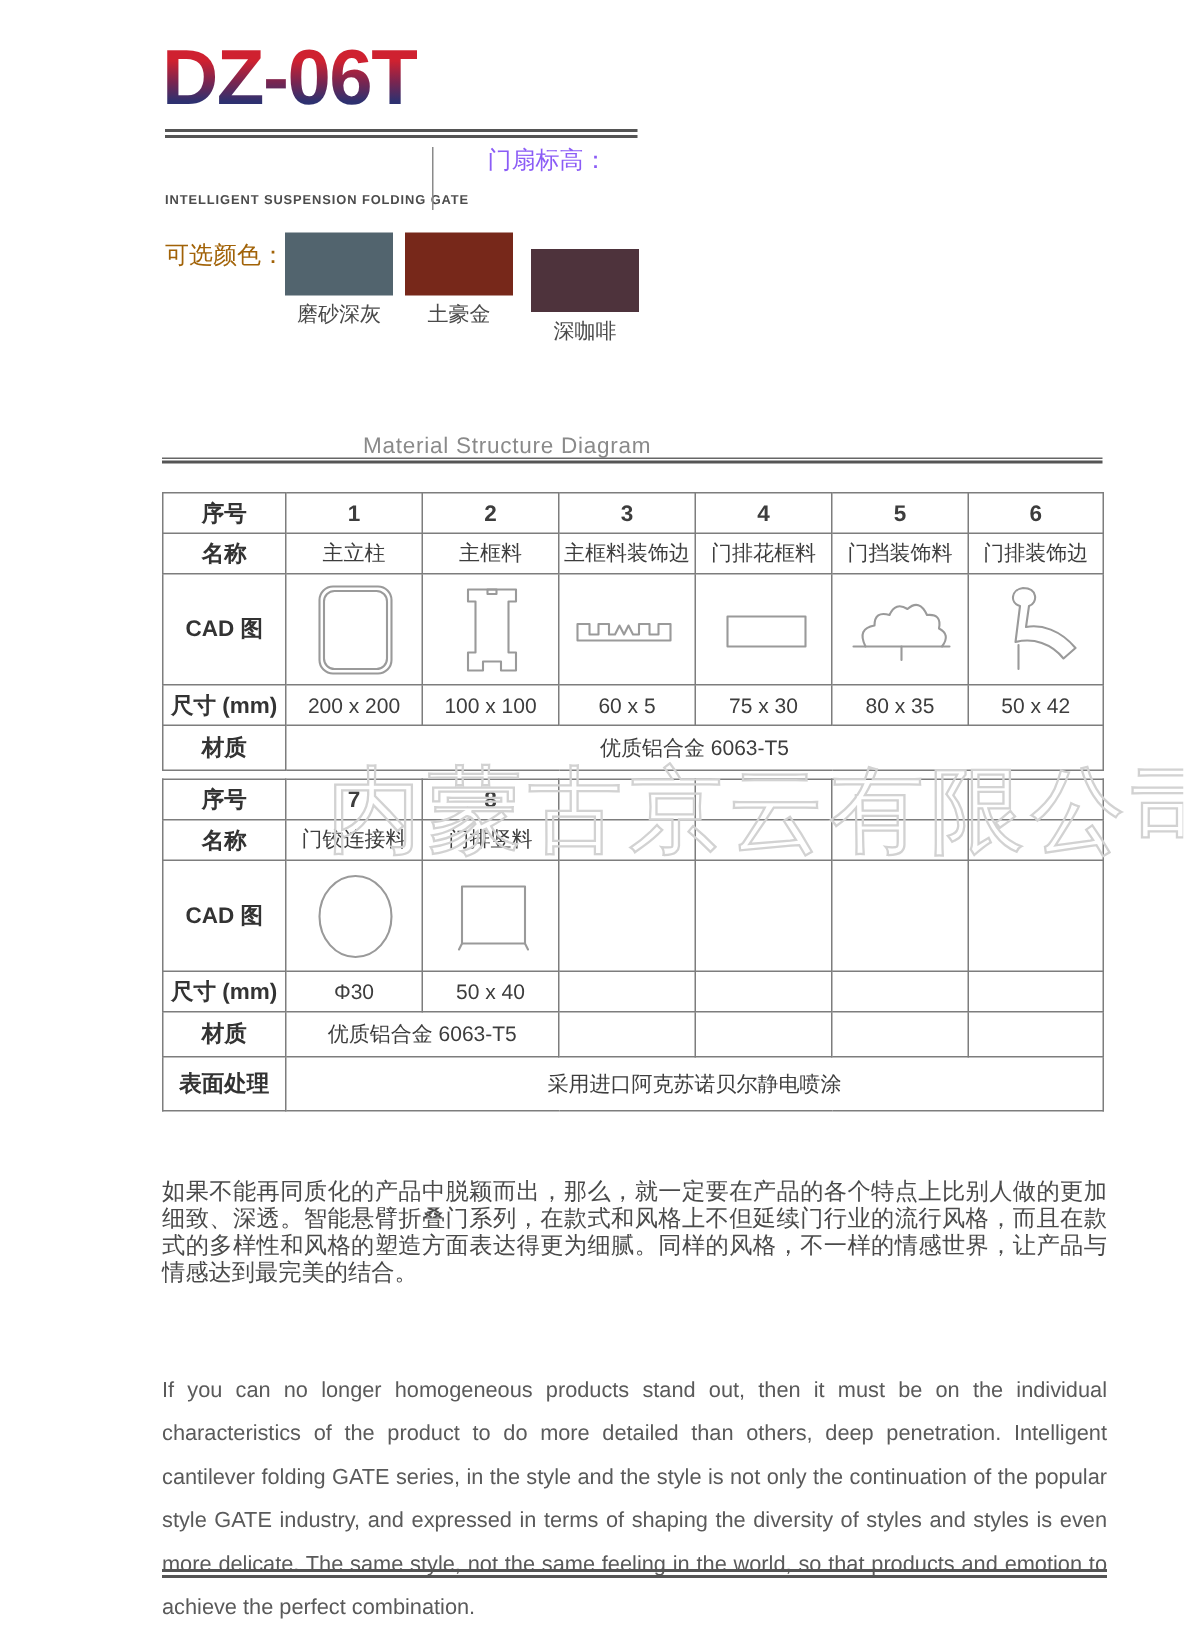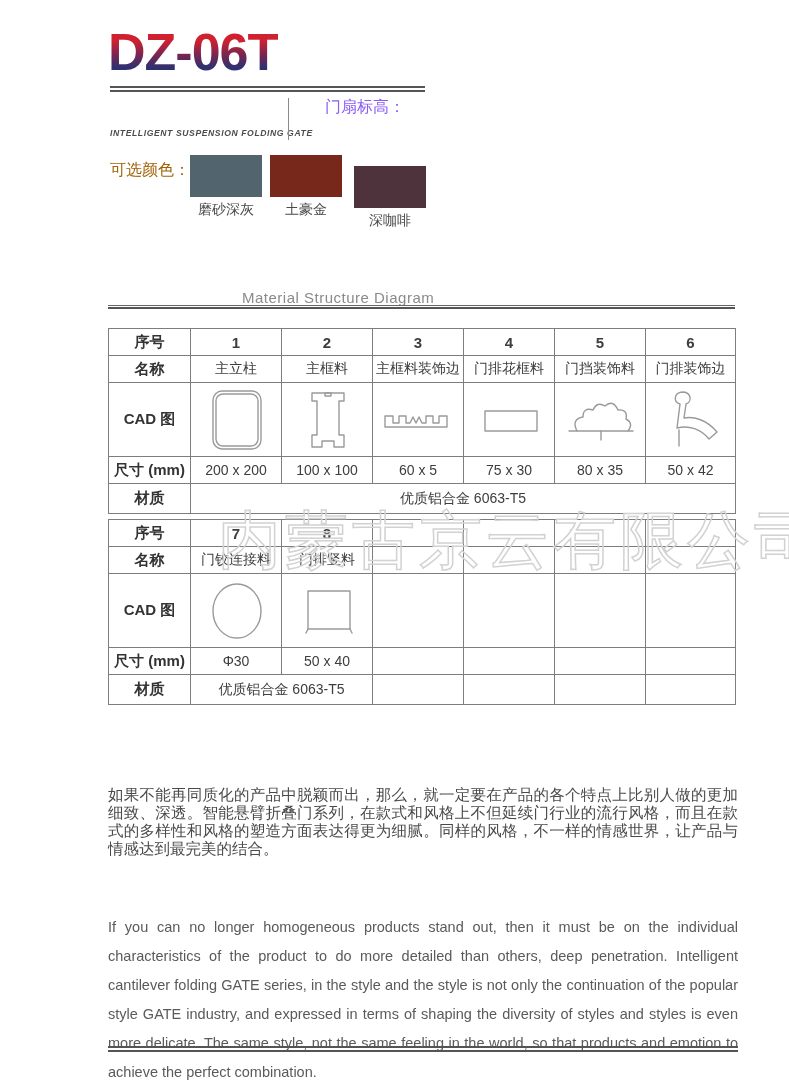--- a/index.html
+++ b/index.html
@@ -10,21 +10,21 @@
   
   .model-title { position:absolute; left:108px; top:26px; font-size:52px; font-weight:800;
     letter-spacing:-1px; background:linear-gradient(to bottom,#cf2130 28%, #7a2550 55%, #2e3170 80%);
     -webkit-background-clip:text; background-clip:text; color:transparent; line-height:1; }
   .variant { position:absolute; left:336px; top:50px; font-size:23px; color:#3a3f4a; letter-spacing:1px; }
   .dline { border-top:2px solid #555; border-bottom:2px solid #555; height:6px; }
   .title-line { position:absolute; left:110px; top:86px; width:315px; }
 
   .prod-name { position:absolute; left:110px; top:94px; font-size:28px; color:#4a4a4a; letter-spacing:2px; }
   .prod-name-en { position:absolute; left:110px; top:128px; font-size:8.6px; font-weight:bold;
-    letter-spacing:0.6px; color:#4c4c4c;font-style:italic; }
+    letter-spacing:0.6px; color:#4c4c4c; }
   .vdivider { position:absolute; left:288px; top:98px; width:1px; height:42px; background:#8a8a8a; }
   .door-h-label { position:absolute; left:297px; top:97px; font-size:16px; color:#8b5cf6;margin-left:28px; }
   .door-h-value { position:absolute; left:297px; top:116px; font-size:20px; color:#555; }
 
   
   .color-label { position:absolute; left:110px; top:160px; font-size:16px; color:#a16207; }
   .swatch { position:absolute; top:155px; width:72px; height:42px; }
   .swatch-caption { position:absolute; top:201px; width:72px; text-align:center; font-size:14px; color:#4a4a4a; }
   .sw1 { left:190px; } .sw2 { left:270px; } .sw3 { left:354px;margin-top:11px; }
 
@@ -230,20 +230,24 @@
         <td></td>
       </tr>
       <tr class="r-mat">
         <td class="lbl">材质</td>
         <td colspan="2">优质铝合金 6063-T5</td>
         <td></td>
         <td></td>
         <td></td>
         <td></td>
       </tr>
+      <tr class="r-surf">
+        <td class="lbl">表面处理</td>
+        <td colspan="6">采用进口阿克苏诺贝尔静电喷涂</td>
+      </tr>
     </tbody>
       </table>
   </div>
 
   <div class="watermark">内蒙古京云有限公司</div>
 
   <div class="para-zh">如果不能再同质化的产品中脱颖而出，那么，就一定要在产品的各个特点上比别人做的更加细致、深透。智能悬臂折叠门系列，在款式和风格上不但延续门行业的流行风格，而且在款式的多样性和风格的塑造方面表达得更为细腻。同样的风格，不一样的情感世界，让产品与情感达到最完美的结合。</div>
   <div class="para-en">If you can no longer homogeneous products stand out, then it must be on the individual characteristics of the product to do more detailed than others, deep penetration. Intelligent cantilever folding GATE series, in the style and the style is not only the continuation of the popular style GATE industry, and expressed in terms of shaping the diversity of styles and styles is even more delicate. The same style, not the same feeling in the world, so that products and emotion to achieve the perfect combination.</div>
 
   <div class="dline bottom-line"></div>

